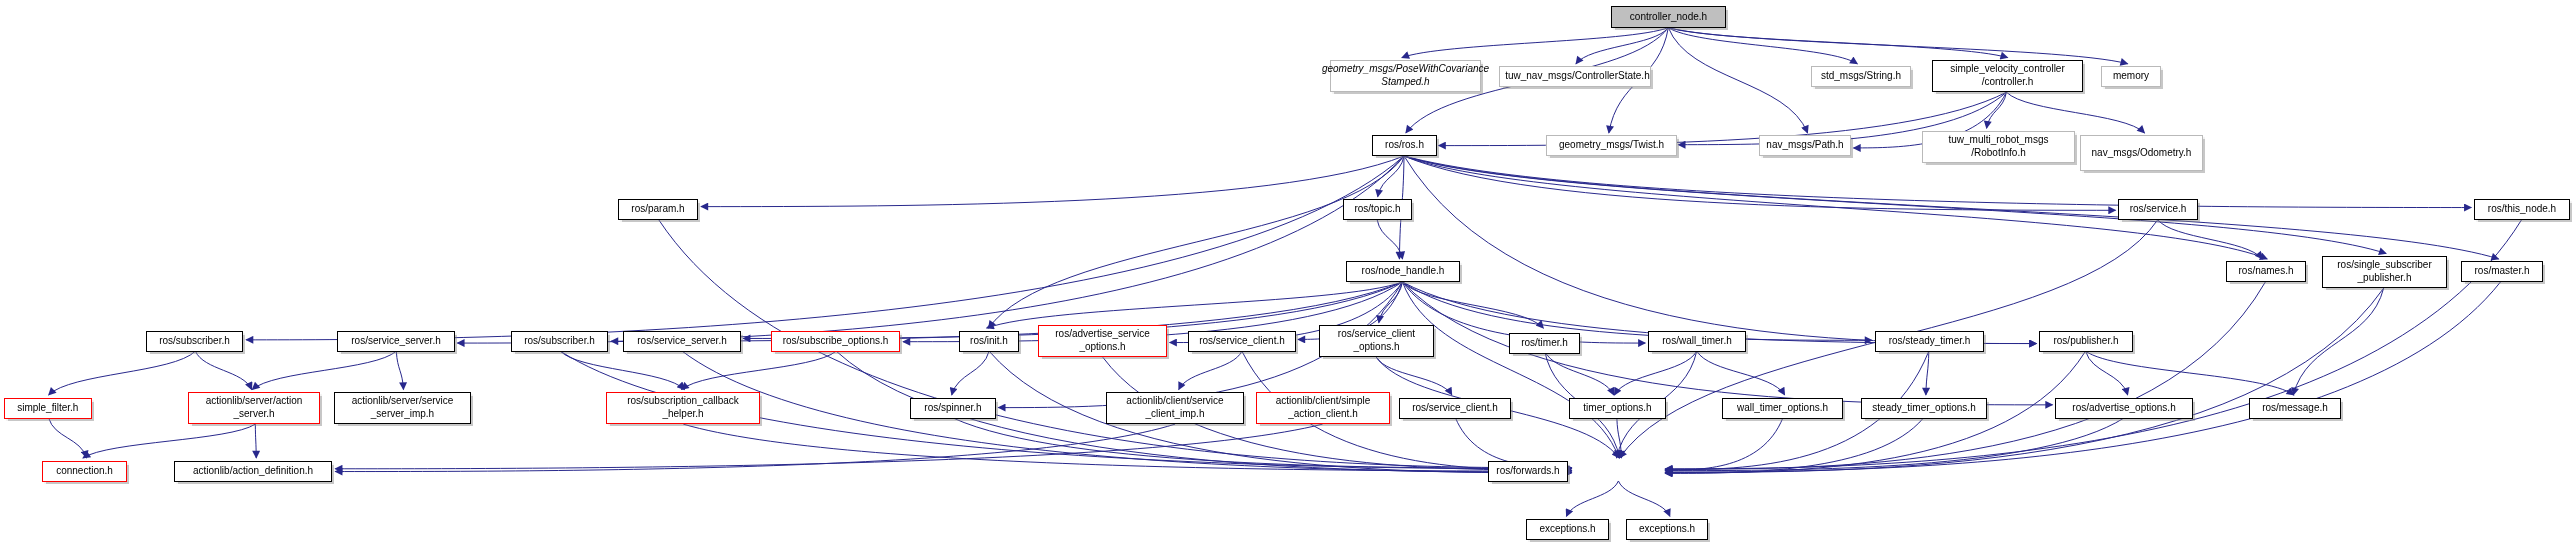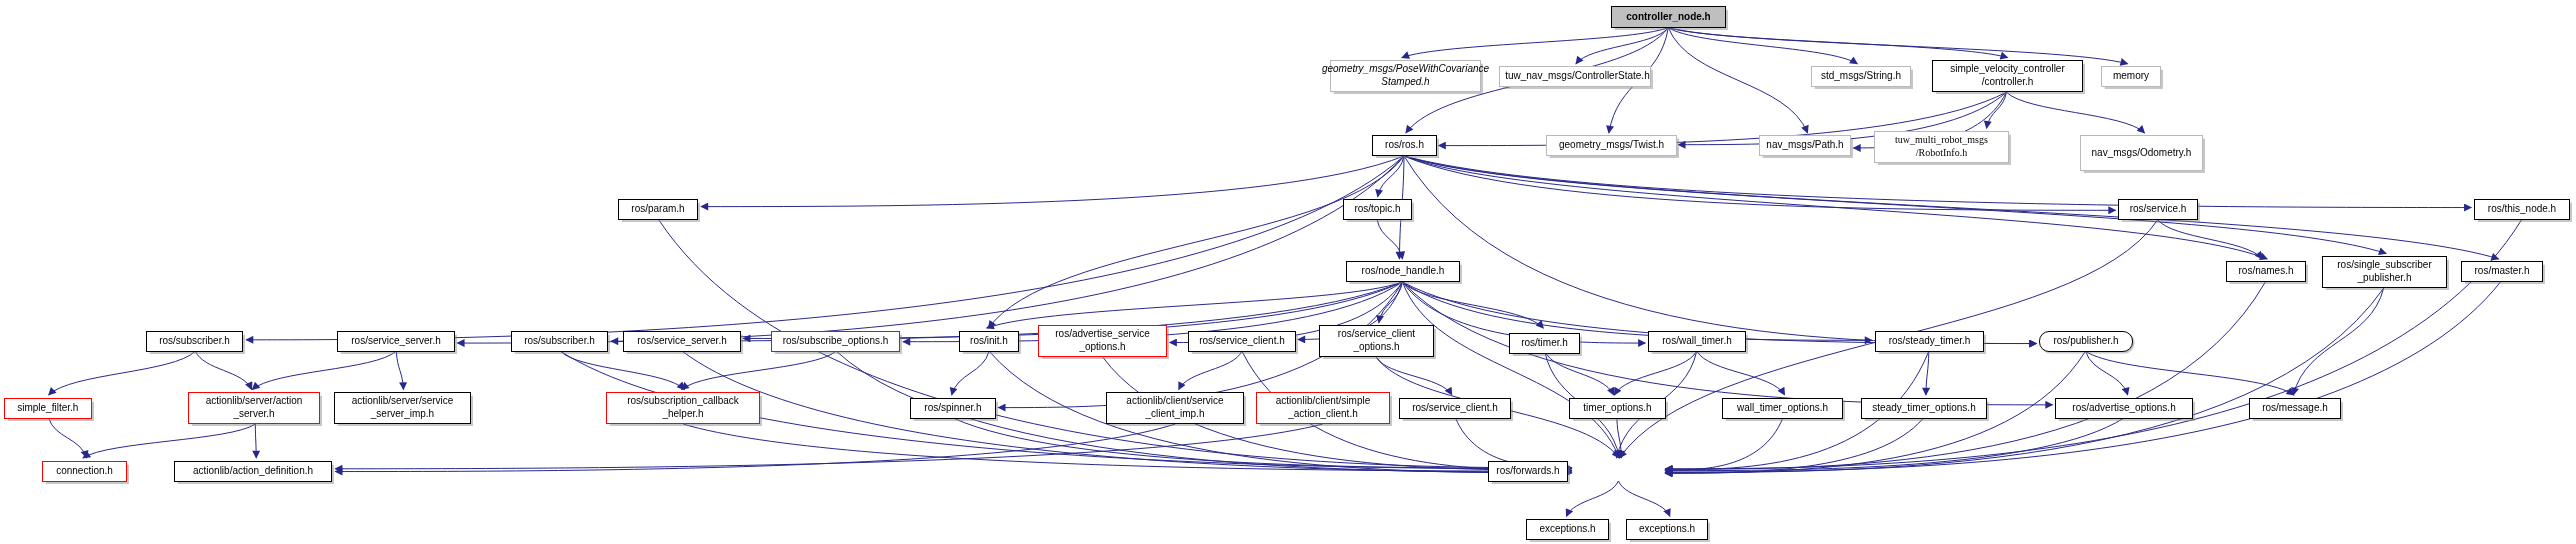--- a/index.html
+++ b/index.html
@@ -3,21 +3,21 @@
 <meta charset="utf-8">
 <style>
   html,body{margin:0;padding:0;background:#ffffff;}
   .stage{position:relative;width:2576px;height:544px;background:#ffffff;overflow:hidden;
          font-family:"Liberation Sans",sans-serif;}
   #edges{position:absolute;left:0;top:0;width:2576px;height:544px;}
   .node{position:absolute;display:flex;align-items:center;justify-content:center;
         text-align:center;font:10px/1.28 "Liberation Sans",sans-serif;color:#000;
         background:#ffffff;white-space:pre-line;box-sizing:border-box;padding:0.8px 3.1px;
         box-shadow:1.5px 1.5px 0.8px rgba(130,130,130,.45);}
-  .node.current{border:1.1px solid #000;font-weight:bold;}
+  .node.current{border:1.1px solid #000;font-weight:normal;}
   .node.linked{border:1.1px solid #000;}
   .node.plain{border:0.8px solid #b9b9b9;}
   .node.truncated{border:1.4px solid #f00;}
   path.edge{fill:none;stroke-width:1.3px;}
 </style>
 </head>
 <body>
 
 <div class="stage" id="graph">
   <svg id="edges" xmlns="http://www.w3.org/2000/svg" width="2576" height="544" viewBox="0 0 3350 708">
@@ -119,21 +119,21 @@
     <div class="node plain" style="left: 1330px; top: 60px; width: 151px; height: 32px; border-color: rgb(185, 185, 185); background: rgb(255, 255, 255); color: rgb(0, 0, 0); font-style: italic;">geometry_msgs/PoseWithCovariance
 Stamped.h</div>
     <div class="node plain" style="left: 1499px; top: 66px; width: 152px; height: 21px; border-color: rgb(185, 185, 185); background: rgb(255, 255, 255); color: rgb(0, 0, 0); padding-left: 8px;">tuw_nav_msgs/ControllerState.h</div>
     <div class="node plain" style="left: 1811px; top: 66px; width: 100px; height: 21px; border-color: rgb(185, 185, 185); background: rgb(255, 255, 255); color: rgb(0, 0, 0);">std_msgs/String.h</div>
     <div class="node linked" style="left: 1932px; top: 60px; width: 151px; height: 32px; border-color: rgb(0, 0, 0); background: rgb(255, 255, 255); color: rgb(0, 0, 0);">simple_velocity_controller
 /controller.h</div>
     <div class="node plain" style="left: 2101px; top: 66px; width: 60px; height: 21px; border-color: rgb(185, 185, 185); background: rgb(255, 255, 255); color: rgb(0, 0, 0);">memory</div>
     <div class="node linked" style="left: 1372px; top: 135px; width: 65px; height: 21px; border-color: rgb(0, 0, 0); background: rgb(255, 255, 255); color: rgb(0, 0, 0);">ros/ros.h</div>
     <div class="node plain" style="left: 1546px; top: 135px; width: 131px; height: 21px; border-color: rgb(185, 185, 185); background: rgb(255, 255, 255); color: rgb(0, 0, 0);">geometry_msgs/Twist.h</div>
     <div class="node plain" style="left: 1759px; top: 135px; width: 92px; height: 21px; border-color: rgb(185, 185, 185); background: rgb(255, 255, 255); color: rgb(0, 0, 0);">nav_msgs/Path.h</div>
-    <div class="node plain" style="left: 1874px; top: 131px; width: 135px; height: 32px; border-color: rgb(185, 185, 185); background: rgb(255, 255, 255); color: rgb(0, 0, 0); font-family: Liberation Serif, serif;">tuw_multi_robot_msgs
+    <div class="node plain" style="left: 1922px; top: 131px; width: 153px; height: 32px; border-color: rgb(185, 185, 185); background: rgb(255, 255, 255); color: rgb(0, 0, 0);">tuw_multi_robot_msgs
 /RobotInfo.h</div>
     <div class="node plain" style="left: 2080px; top: 135px; width: 123px; height: 36px; border-color: rgb(185, 185, 185); background: rgb(255, 255, 255); color: rgb(0, 0, 0);">nav_msgs/Odometry.h</div>
     <div class="node linked" style="left: 618px; top: 199px; width: 80px; height: 21px; border-color: rgb(0, 0, 0); background: rgb(255, 255, 255); color: rgb(0, 0, 0);">ros/param.h</div>
     <div class="node linked" style="left: 1343px; top: 199px; width: 69px; height: 21px; border-color: rgb(0, 0, 0); background: rgb(255, 255, 255); color: rgb(0, 0, 0);">ros/topic.h</div>
     <div class="node linked" style="left: 2118px; top: 199px; width: 80px; height: 21px; border-color: rgb(0, 0, 0); background: rgb(255, 255, 255); color: rgb(0, 0, 0);">ros/service.h</div>
     <div class="node linked" style="left: 2474px; top: 199px; width: 96px; height: 21px; border-color: rgb(0, 0, 0); background: rgb(255, 255, 255); color: rgb(0, 0, 0);">ros/this_node.h</div>
     <div class="node linked" style="left: 1346px; top: 261px; width: 114px; height: 21px; border-color: rgb(0, 0, 0); background: rgb(255, 255, 255); color: rgb(0, 0, 0);">ros/node_handle.h</div>
     <div class="node linked" style="left: 2226px; top: 261px; width: 80px; height: 21px; border-color: rgb(0, 0, 0); background: rgb(255, 255, 255); color: rgb(0, 0, 0);">ros/names.h</div>
     <div class="node linked" style="left: 2322px; top: 256px; width: 125px; height: 32px; border-color: rgb(0, 0, 0); background: rgb(255, 255, 255); color: rgb(0, 0, 0);">ros/single_subscriber
 _publisher.h</div>
@@ -145,21 +145,21 @@
     <div class="node truncated" style="left: 771px; top: 331px; width: 129px; height: 21px; border-color: rgb(255, 0, 0); background: rgb(255, 255, 255); color: rgb(0, 0, 0);">ros/subscribe_options.h</div>
     <div class="node linked" style="left: 959px; top: 331px; width: 60px; height: 21px; border-color: rgb(0, 0, 0); background: rgb(255, 255, 255); color: rgb(0, 0, 0);">ros/init.h</div>
     <div class="node truncated" style="left: 1038px; top: 325px; width: 129px; height: 32px; border-color: rgb(255, 0, 0); background: rgb(255, 255, 255); color: rgb(0, 0, 0);">ros/advertise_service
 _options.h</div>
     <div class="node linked" style="left: 1188px; top: 331px; width: 108px; height: 21px; border-color: rgb(0, 0, 0); background: rgb(255, 255, 255); color: rgb(0, 0, 0);">ros/service_client.h</div>
     <div class="node linked" style="left: 1319px; top: 325px; width: 115px; height: 32px; border-color: rgb(0, 0, 0); background: rgb(255, 255, 255); color: rgb(0, 0, 0);">ros/service_client
 _options.h</div>
     <div class="node linked" style="left: 1509px; top: 333px; width: 71px; height: 21px; border-color: rgb(0, 0, 0); background: rgb(255, 255, 255); color: rgb(0, 0, 0);">ros/timer.h</div>
     <div class="node linked" style="left: 1648px; top: 331px; width: 98px; height: 21px; border-color: rgb(0, 0, 0); background: rgb(255, 255, 255); color: rgb(0, 0, 0);">ros/wall_timer.h</div>
     <div class="node linked" style="left: 1875px; top: 331px; width: 109px; height: 21px; border-color: rgb(0, 0, 0); background: rgb(255, 255, 255); color: rgb(0, 0, 0);">ros/steady_timer.h</div>
-    <div class="node linked" style="left: 2039px; top: 331px; width: 94px; height: 21px; border-color: rgb(0, 0, 0); background: rgb(255, 255, 255); color: rgb(0, 0, 0); border-radius: 10px;">ros/publisher.h</div>
+    <div class="node linked" style="left: 2039px; top: 331px; width: 94px; height: 21px; border-color: rgb(0, 0, 0); background: rgb(255, 255, 255); color: rgb(0, 0, 0);">ros/publisher.h</div>
     <div class="node truncated" style="left: 3.8px; top: 398px; width: 88px; height: 21px; border-color: rgb(255, 0, 0); background: rgb(255, 255, 255); color: rgb(0, 0, 0);">simple_filter.h</div>
     <div class="node truncated" style="left: 188px; top: 392px; width: 132px; height: 32px; border-color: rgb(255, 0, 0); background: rgb(255, 255, 255); color: rgb(0, 0, 0);">actionlib/server/action
 _server.h</div>
     <div class="node linked" style="left: 334px; top: 392px; width: 137px; height: 32px; border-color: rgb(0, 0, 0); background: rgb(255, 255, 255); color: rgb(0, 0, 0);">actionlib/server/service
 _server_imp.h</div>
     <div class="node truncated" style="left: 606px; top: 392px; width: 154px; height: 32px; border-color: rgb(255, 0, 0); background: rgb(255, 255, 255); color: rgb(0, 0, 0);">ros/subscription_callback
 _helper.h</div>
     <div class="node linked" style="left: 910px; top: 398px; width: 86px; height: 21px; border-color: rgb(0, 0, 0); background: rgb(255, 255, 255); color: rgb(0, 0, 0);">ros/spinner.h</div>
     <div class="node linked" style="left: 1106px; top: 392px; width: 138px; height: 32px; border-color: rgb(0, 0, 0); background: rgb(255, 255, 255); color: rgb(0, 0, 0);">actionlib/client/service
 _client_imp.h</div>

